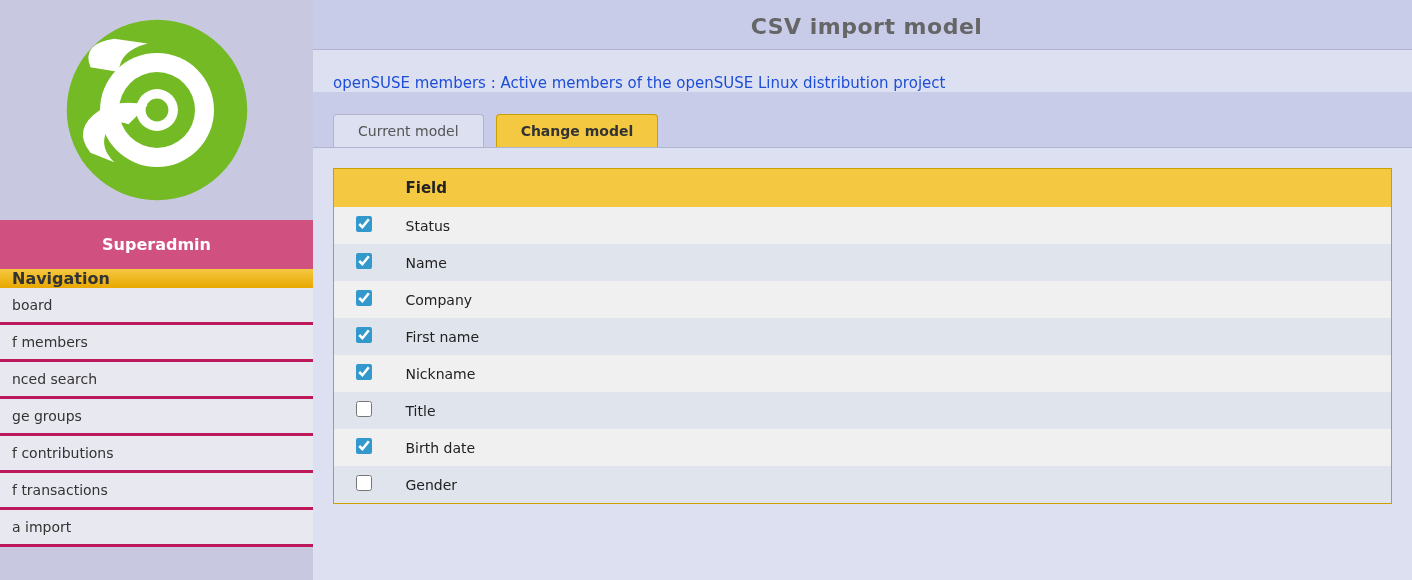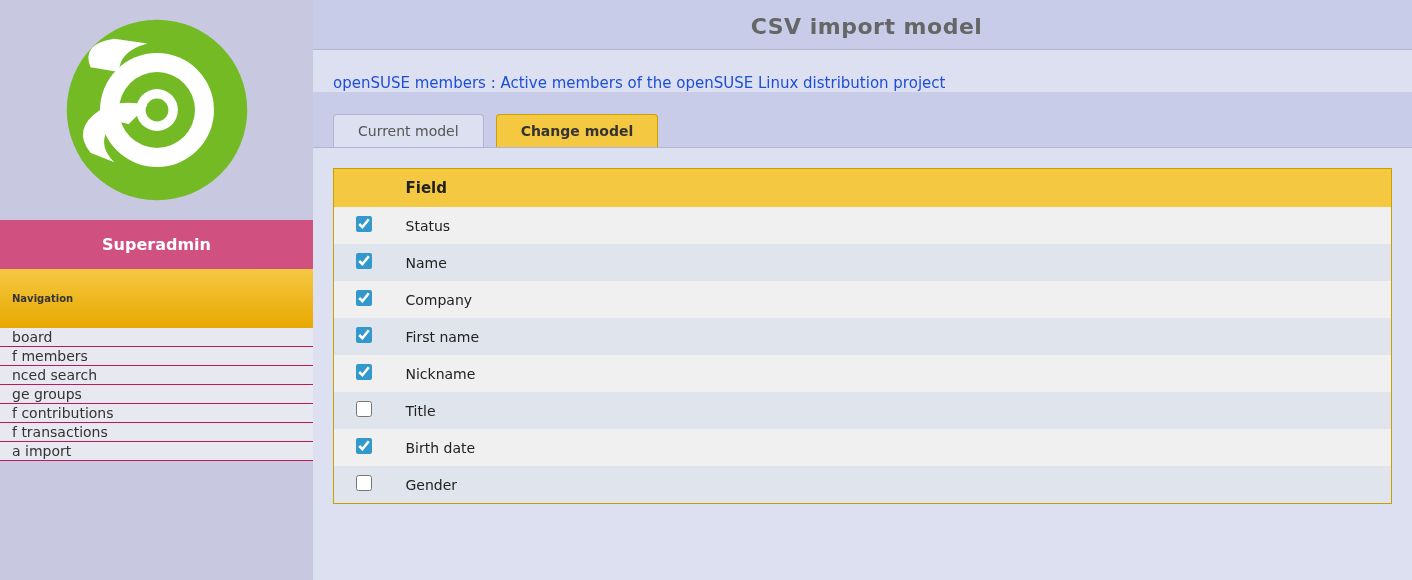--- a/index.html
+++ b/index.html
@@ -45,28 +45,28 @@
       padding: 15px 0;
       font-weight: bold;
       font-size: 16px;
     }
 
     #nav-header {
       width: 100%;
       background: linear-gradient(to bottom, #f5c842, #e8a800);
       color: #333;
       font-weight: bold;
-      font-size: 10px;
-      padding: 24px 12px;
+      font-size: 16px;
+      padding: 0 12px;
     }
 
     .nav-item {
       width: 100%;
-      padding: 1px 12px;
-      border-bottom: 1px solid #be185d;
+      padding: 9px 12px;
+      border-bottom: 3px solid #be185d;
       background: #e8e8f0;
       color: #333;
       cursor: pointer;
       font-size: 14px;
     }
 
     
     #main {
       flex: 1;
       background: #dce0f0;

